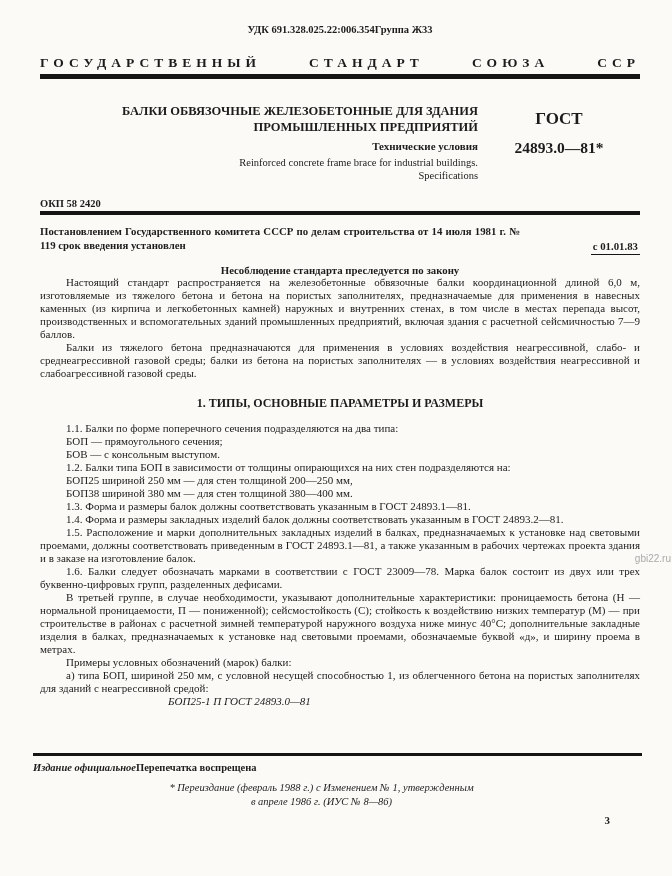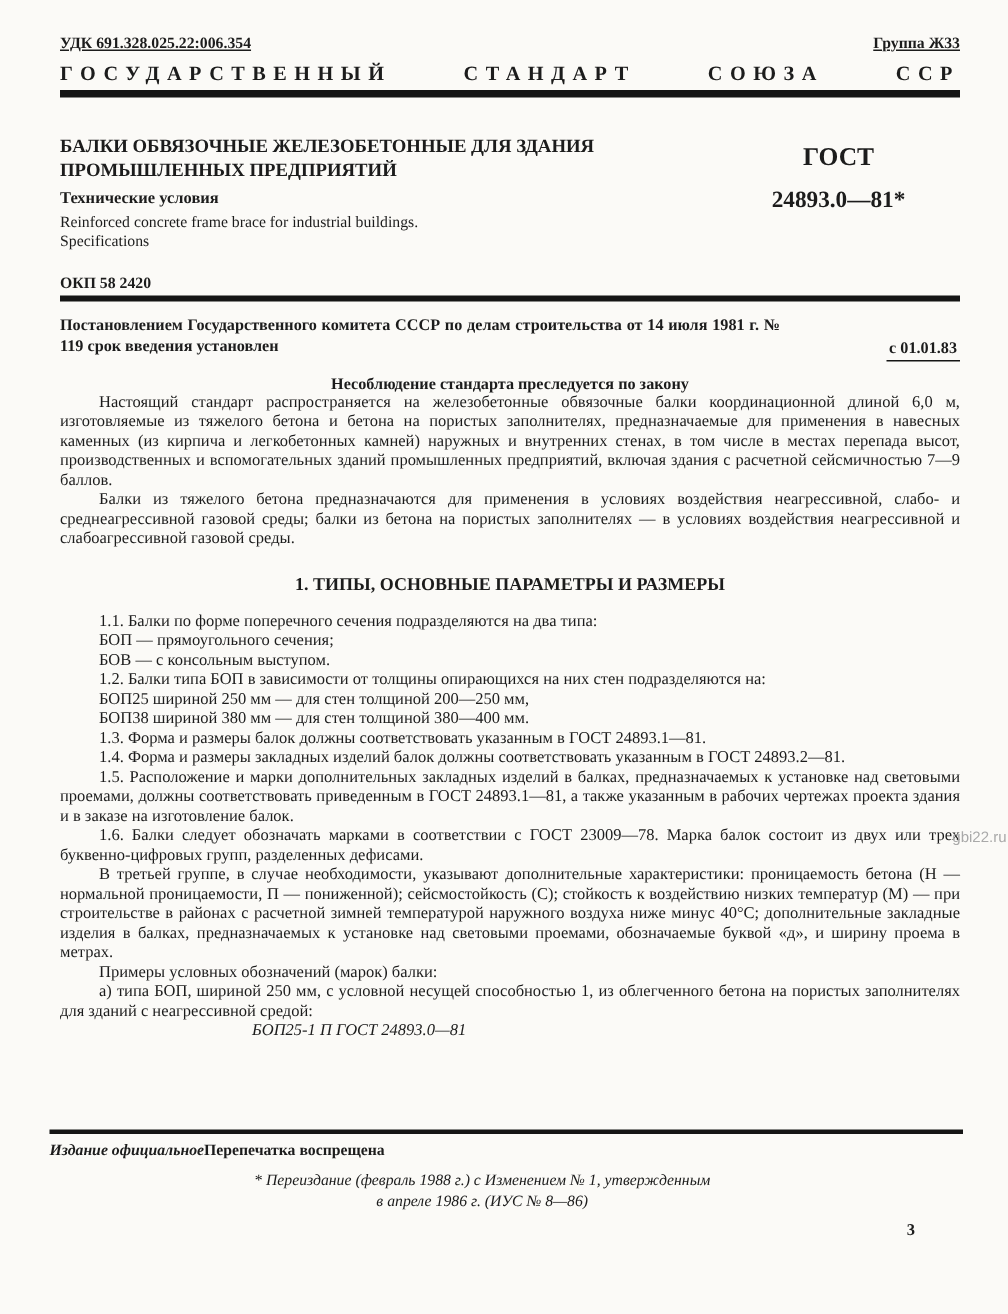--- a/index.html
+++ b/index.html
@@ -8,27 +8,27 @@
     width:672px;height:876px;
     margin:0 auto;
     background:#fbfaf7;
     color:#1c1c1c;
     font-family:"Liberation Serif","DejaVu Serif",serif;
     overflow:hidden;
     box-sizing:border-box;
     padding:24px 32px 0 40px;
   }
   
-  .udk-row{display:flex;justify-content:space-between;font-weight:bold;font-size:10.5px;text-decoration:underline;}
-  .org-row{display:flex;justify-content:space-between;margin-top:6px;font-weight:bold;font-size:13.5px;}
+  .udk-row{display:flex;justify-content:center;font-weight:bold;font-size:10.5px;}
+  .org-row{display:flex;justify-content:space-between;margin-top:20px;font-weight:bold;font-size:13.5px;}
   .org-row span{letter-spacing:5px;white-space:nowrap;}
   .rule-heavy{height:5px;background:#151515;margin-top:3px;}
   
   .title-block{display:flex;margin-top:24px;}
-  .title-left{width:438px;text-align:left;}
+  .title-left{width:438px;text-align:right;}
   .title-right{flex:1;text-align:center;padding-top:6px;}
   .doc-title{font-weight:bold;font-size:12.5px;line-height:16px;}
   .doc-subtitle{font-weight:bold;font-size:11px;margin-top:5px;}
   .doc-en{font-size:10.5px;line-height:13px;margin-top:4px;}
   .gost-label{font-weight:bold;font-size:17px;}
   .gost-number{font-weight:bold;font-size:15.5px;margin-top:10px;}
   
   .okp{font-weight:bold;font-size:10.5px;margin-top:16px;}
   .rule-heavy2{height:4px;background:#151515;margin-top:2px;}
   .decree{position:relative;margin-top:9px;font-weight:bold;font-size:10.8px;line-height:14px;}

